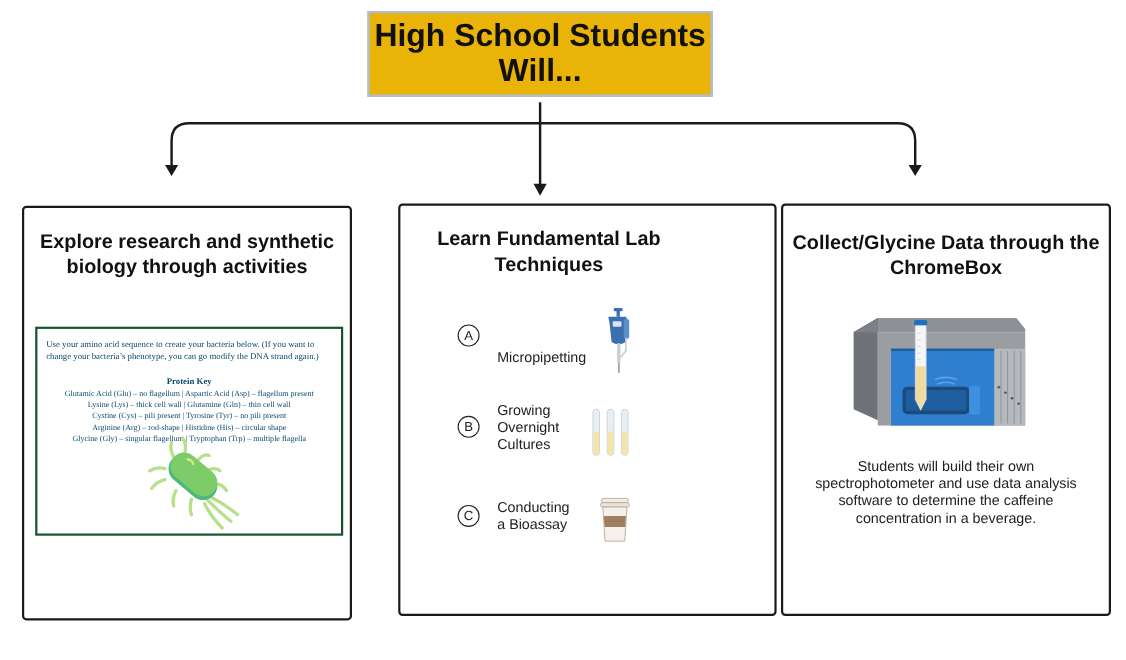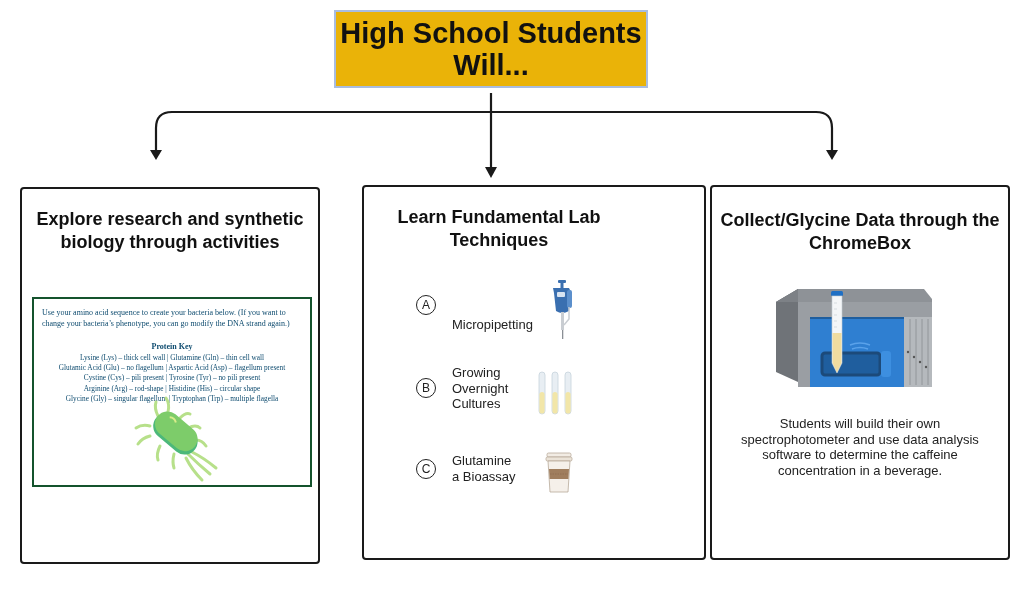--- a/index.html
+++ b/index.html
@@ -46,22 +46,22 @@
     <polygon points="826,150 838,150 832,160"></polygon>
   </g>
 </svg>
 
 <div class="card" id="card-left">
   <h2>Explore research and synthetic biology through activities</h2>
   <div class="activity-box">
     <div class="intro">Use your amino acid sequence to create your bacteria below. (If you want to change your bacteria’s phenotype, you can go modify the DNA strand again.)</div>
     <div class="key-title">Protein Key</div>
     <div class="key-lines">
+      <div>Glutamic Acid (Glu) – no flagellum | Aspartic Acid (Asp) – flagellum present</div>
       <div>Lysine (Lys) – thick cell wall | Glutamine (Gln) – thin cell wall</div>
-      <div>Glutamic Acid (Glu) – no flagellum | Aspartic Acid (Asp) – flagellum present</div>
       <div>Cystine (Cys) – pili present | Tyrosine (Tyr) – no pili present</div>
       <div>Arginine (Arg) – rod-shape | Histidine (His) – circular shape</div>
       <div>Glycine (Gly) – singular flagellum | Tryptophan (Trp) – multiple flagella</div>
     </div>
   </div>
   <svg class="bacterium" viewBox="0 0 90 90">
     <g stroke="#b7e08a" stroke-width="3" fill="none" stroke-linecap="round">
       <path d="M28,22 Q24,14 26,8"></path>
       <path d="M38,18 Q40,10 36,4"></path>
       <path d="M20,32 Q12,30 6,34"></path>
@@ -118,21 +118,21 @@
       <rect x="16" y="2" width="6" height="42" rx="3" fill="#e8eef3" stroke="#c7d3dc" stroke-width="0.8"></rect>
       <rect x="16.4" y="22" width="5.2" height="21.6" rx="2.6" fill="#f2e6a8"></rect>
       <rect x="29" y="2" width="6" height="42" rx="3" fill="#e8eef3" stroke="#c7d3dc" stroke-width="0.8"></rect>
       <rect x="29.4" y="22" width="5.2" height="21.6" rx="2.6" fill="#f2e6a8"></rect>
     </g>
   </svg>
 
   <div class="tech-row" style="top:272px;">
     <div class="tech-circle">C</div>
     <div class="tech-label" style="top:-6px;">
-      <div>Glutamine</div>
+      <div>Conducting</div>
       <div>a Bioassay</div>
     </div>
   </div>
   <svg class="tech-icon" style="left:180px; top:265px; width:30px; height:42px;" viewBox="0 0 30 42">
     <rect x="3" y="1" width="24" height="4" rx="1.5" fill="#f2ece4" stroke="#b8aa99" stroke-width="0.8"></rect>
     <rect x="2" y="5" width="26" height="4" rx="1.5" fill="#ebe3d8" stroke="#b8aa99" stroke-width="0.8"></rect>
     <path d="M4,9 L26,9 L24,40 L6,40 Z" fill="#f5f0ea" stroke="#b8aa99" stroke-width="0.8"></path>
     <path d="M5,17 L25,17 L24.4,27 L5.6,27 Z" fill="#a07e5e"></path>
     <line x1="6" y1="22" x2="24" y2="22" stroke="#8a6a4c" stroke-width="0.6" stroke-dasharray="1.5,1"></line>
   </svg>

